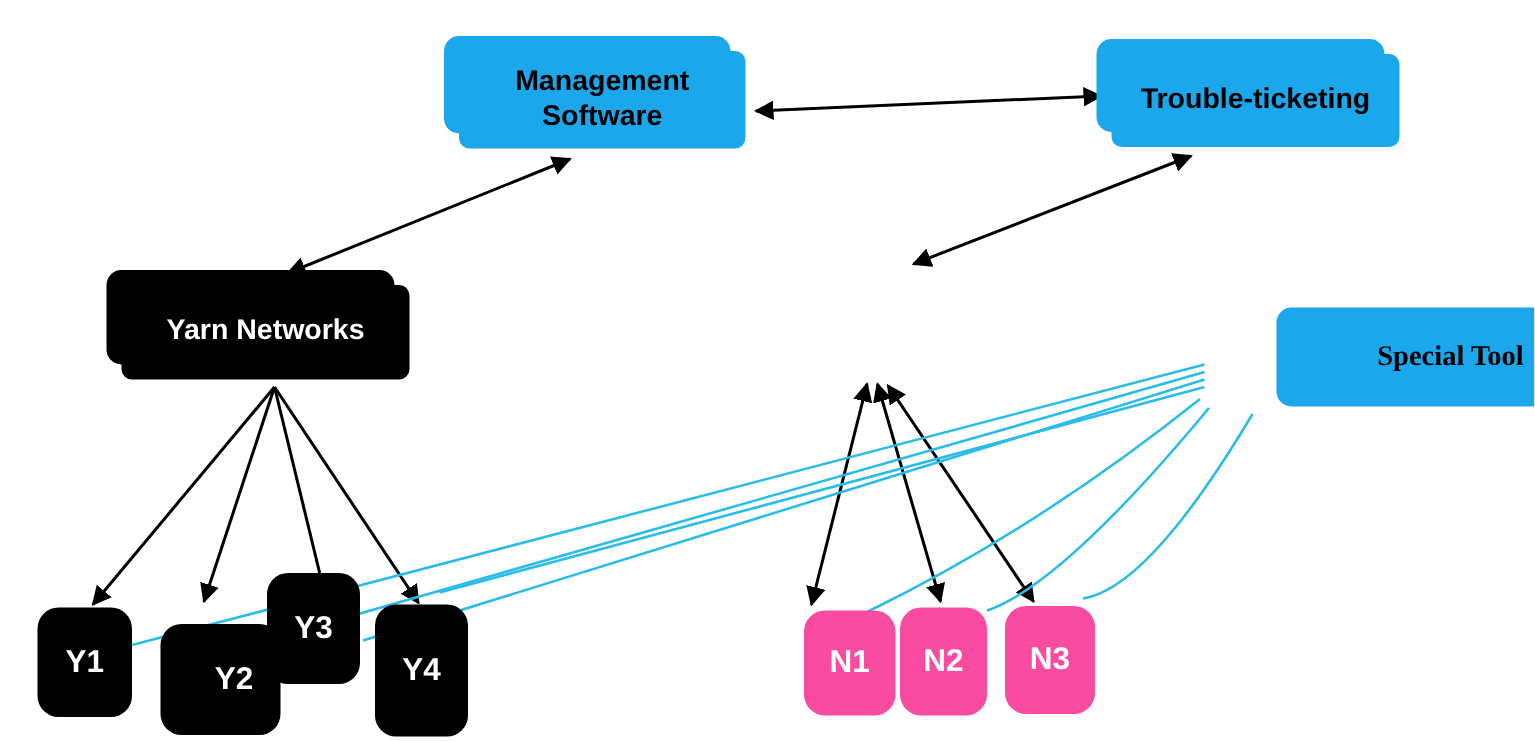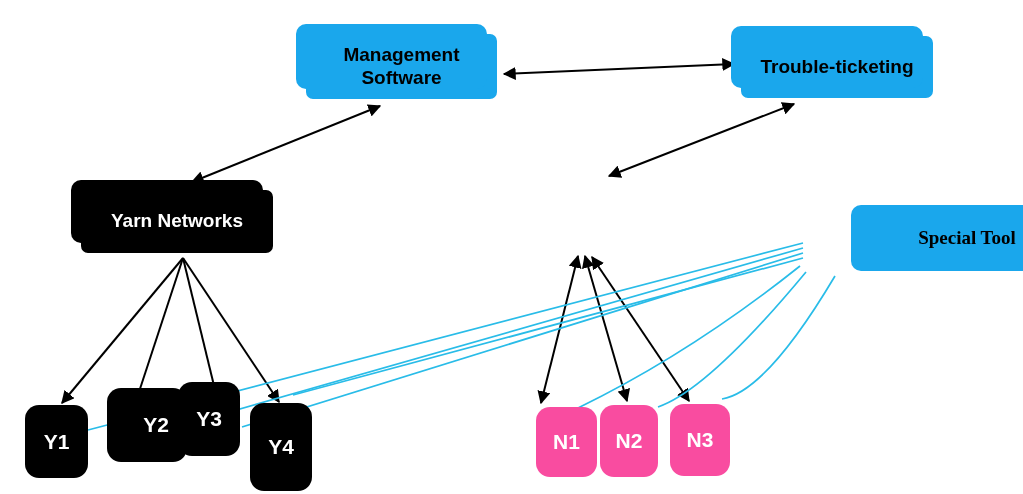--- a/index.html
+++ b/index.html
@@ -100,21 +100,21 @@
   </div>
 
 
   <div class="node" style="--c:#1AA7EC; --t:#000000; left:851px; top:205px; width:232px; height:66px;font-family:Liberation Serif, serif;">
     <span>Special Tool</span>
   </div>
 
   <div class="node leaf" style="--c:#000000; --t:#FFFFFF; left:25px; top:405px; width:63px; height:73px;">
     <span>Y1</span>
   </div>
-  <div class="node leaf" style="--c:#000000; --t:#FFFFFF; left:107px; top:388px; width:80px; height:74px;padding-left:24px;">
+  <div class="node leaf" style="--c:#000000; --t:#FFFFFF; left:107px; top:416px; width:80px; height:74px;padding-left:24px;">
     <span>Y2</span>
   </div>
   <div class="node leaf" style="--c:#000000; --t:#FFFFFF; left:178px; top:382px; width:62px; height:74px;">
     <span>Y3</span>
   </div>
   <div class="node leaf" style="--c:#000000; --t:#FFFFFF; left:250px; top:403px; width:62px; height:88px;">
     <span>Y4</span>
   </div>
 
   <div class="node leaf" style="--c:#F94CA0; --t:#FFFFFF; left:536px; top:407px; width:61px; height:70px;">

